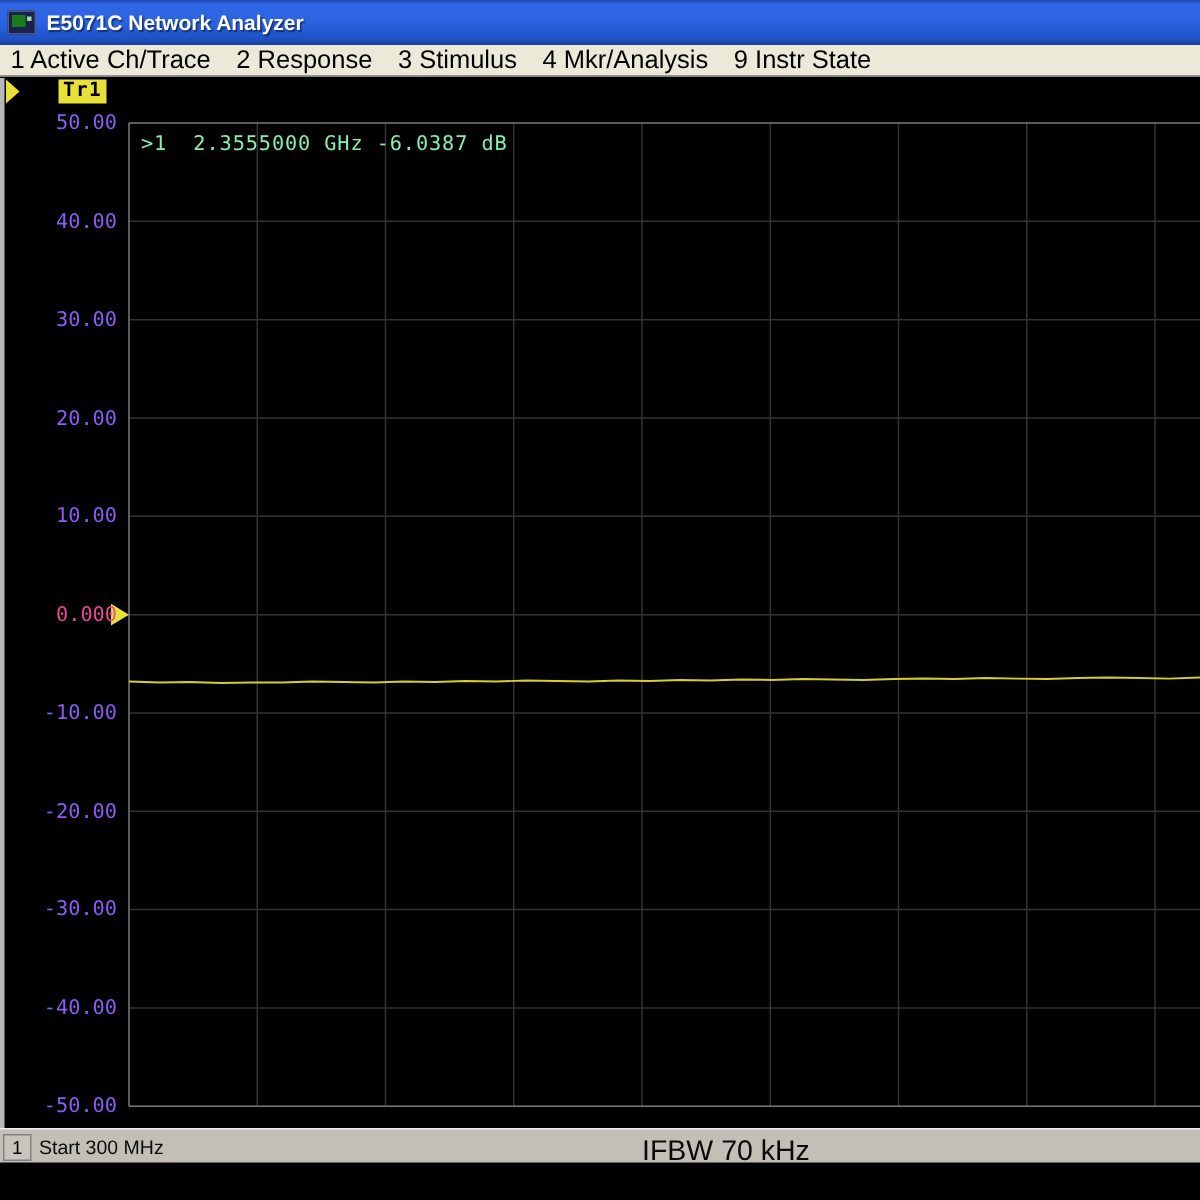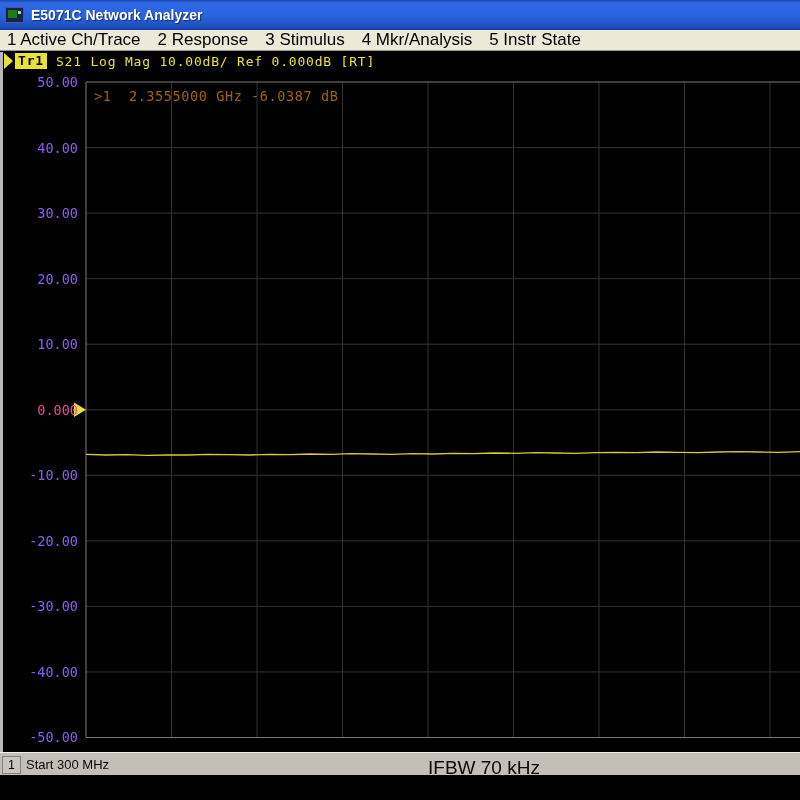--- a/index.html
+++ b/index.html
@@ -18,27 +18,27 @@
   
   .menubar{position:absolute;left:0;top:30px;width:800px;height:21px;background:#ece9d8;
     border-bottom:1px solid #919191;display:flex;align-items:center;padding-left:7px;box-sizing:border-box;}
   .menu-item{font-size:17px;color:#000;margin-right:17px;white-space:nowrap;cursor:default;}
   
   .screen{position:absolute;left:0;top:52px;width:800px;height:700px;background:#000;}
   .left-edge{position:absolute;left:0;top:52px;width:3px;height:700px;background:#b8b8b8;}
   svg.plot{position:absolute;left:0;top:0;width:800px;height:800px;}
   
   .trace-status{position:absolute;left:4px;top:52px;height:18px;display:flex;align-items:center;
-    font-family:"DejaVu Sans Mono",monospace;font-size:13px;letter-spacing:.8px;}
+    font-family:"DejaVu Sans Mono",monospace;font-size:13px;letter-spacing:.8px;gap:24px;}
   .tr-arrow{width:0;height:0;border-top:8px solid transparent;border-bottom:8px solid transparent;
     border-left:9px solid #e8e238;}
   .tr1-box{background:#e8e238;color:#000;font-weight:bold;padding:0 3px;margin-left:2px;line-height:16px;}
   .trace-detail{color:#e8e238;margin-left:9px;white-space:pre;}
   
-  .marker-readout{position:absolute;left:94px;top:88px;color:#a16207;white-space:pre;
+  .marker-readout{position:absolute;left:94px;top:88px;color:#86efac;white-space:pre;
     font-family:"DejaVu Sans Mono",monospace;font-size:13.5px;letter-spacing:.6px;}
   
   .ylabel{position:absolute;left:0;width:78px;text-align:right;color:#8b5cf6;
     font-family:"DejaVu Sans Mono",monospace;font-size:13.5px;height:18px;line-height:18px;}
   .ylabel.ref{color:#ec4899;}
   
   .statusbar{position:absolute;left:0;top:752px;width:800px;height:23px;background:#c3bfb7;
     border-top:1px solid #efefef;box-sizing:border-box;}
   .chan-box{position:absolute;left:2px;top:3px;width:17px;height:16px;border:1px solid #818181;
     background:#c9c5bd;color:#000;font-size:12.5px;text-align:center;line-height:16px;}
@@ -63,21 +63,21 @@
       <div class="dot"></div>
     </div>
     <div class="title-text">E5071C Network Analyzer</div>
   </div>
 
   <div class="menubar">
     <span class="menu-item">1 Active Ch/Trace</span>
     <span class="menu-item">2 Response</span>
     <span class="menu-item">3 Stimulus</span>
     <span class="menu-item">4 Mkr/Analysis</span>
-    <span class="menu-item">5 Instr State</span>
+    <span class="menu-item">9 Instr State</span>
   </div>
 
   <div class="screen"></div>
   <div class="left-edge"></div>
 
   <svg class="plot" id="plot" viewBox="0 0 800 800">
     <g id="gridlines">
         <line x1="171.5" y1="82" x2="171.5" y2="737.5" stroke="#333333" stroke-width="1"></line>
         <line x1="257" y1="82" x2="257" y2="737.5" stroke="#333333" stroke-width="1"></line>
         <line x1="342.5" y1="82" x2="342.5" y2="737.5" stroke="#333333" stroke-width="1"></line>
@@ -99,21 +99,20 @@
         <line x1="86" y1="737.5" x2="800" y2="737.5" stroke="#7a7a7a" stroke-width="1"></line>
         <line x1="86" y1="82" x2="86" y2="737.5" stroke="#7a7a7a" stroke-width="1"></line>
       </g>
     <polyline id="trace" fill="none" stroke-width="1.3" points="86.0,454.3 106.7,455.0 126.7,454.7 147.4,455.3 167.4,455.0 188.1,455.0 208.1,454.3 228.8,454.7 249.5,455.0 269.5,454.3 290.2,454.7 310.2,454.0 330.9,454.3 350.9,453.7 371.6,454.0 392.3,454.3 412.3,453.7 433.0,454.0 453.0,453.3 473.7,453.7 493.7,453.0 514.4,453.3 535.1,452.7 555.1,453.0 575.8,453.3 595.8,452.7 616.5,452.4 636.5,452.7 657.2,452.0 677.9,452.4 697.9,452.7 718.6,452.0 738.6,451.7 759.3,452.0 779.3,452.4 800.0,451.7" stroke="#d6ce2a"></polyline>
     <polygon points="74,402.5 86,409.8 74,417" fill="#e8e238"></polygon>
   </svg>
 
   <div class="trace-status">
     <div class="tr-arrow"></div>
     <div class="tr1-box">Tr1</div>
-    <div class="trace-detail">S21 Log Mag 10.00dB/ Ref 0.000dB [RT]</div>
   </div>
 
   <div class="marker-readout">&gt;1  2.3555000 GHz -6.0387 dB</div>
 
   <span class="ylabel" style="top:73px">50.00</span>
   <span class="ylabel" style="top:139px">40.00</span>
   <span class="ylabel" style="top:204px">30.00</span>
   <span class="ylabel" style="top:270px">20.00</span>
   <span class="ylabel" style="top:335px">10.00</span>
   <span class="ylabel ref" style="top:401px">0.000</span>

